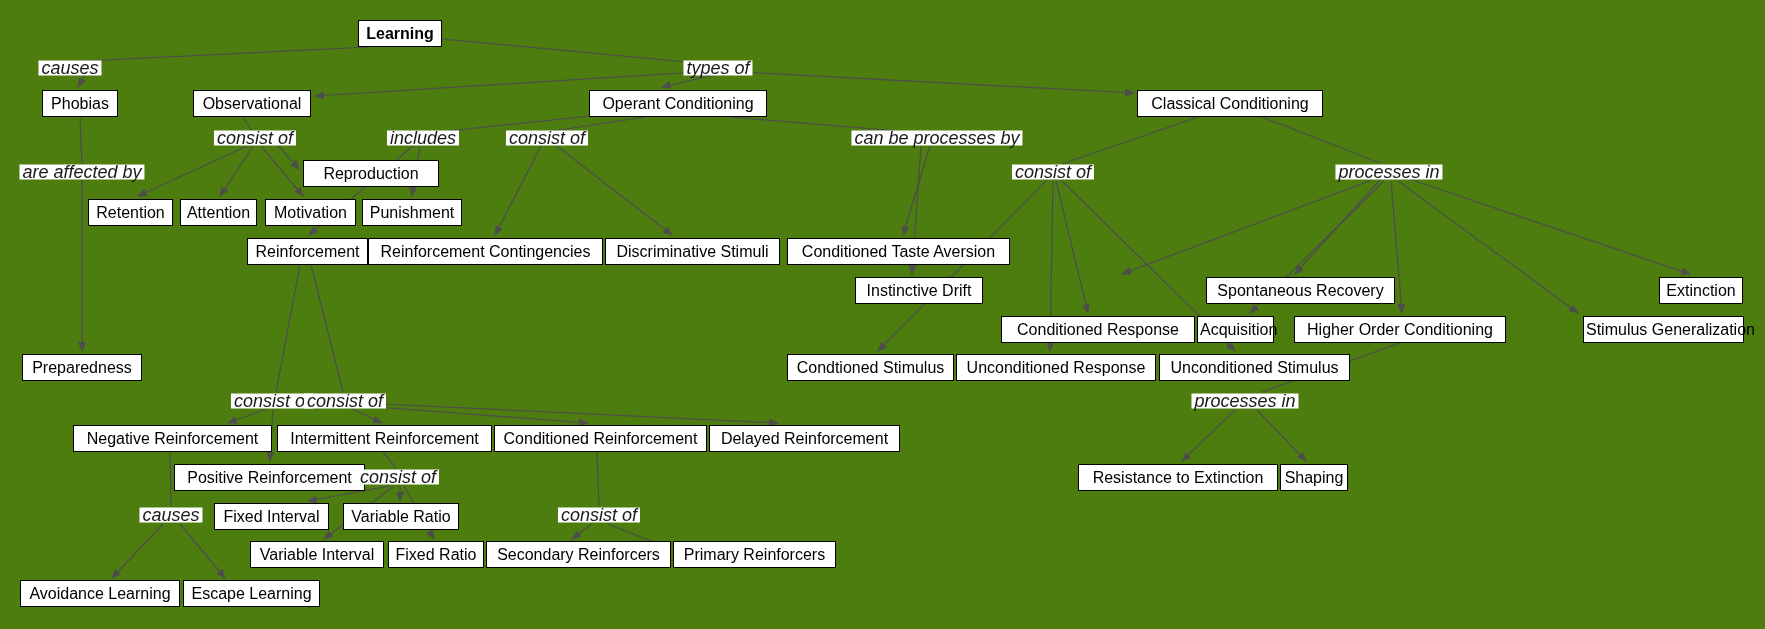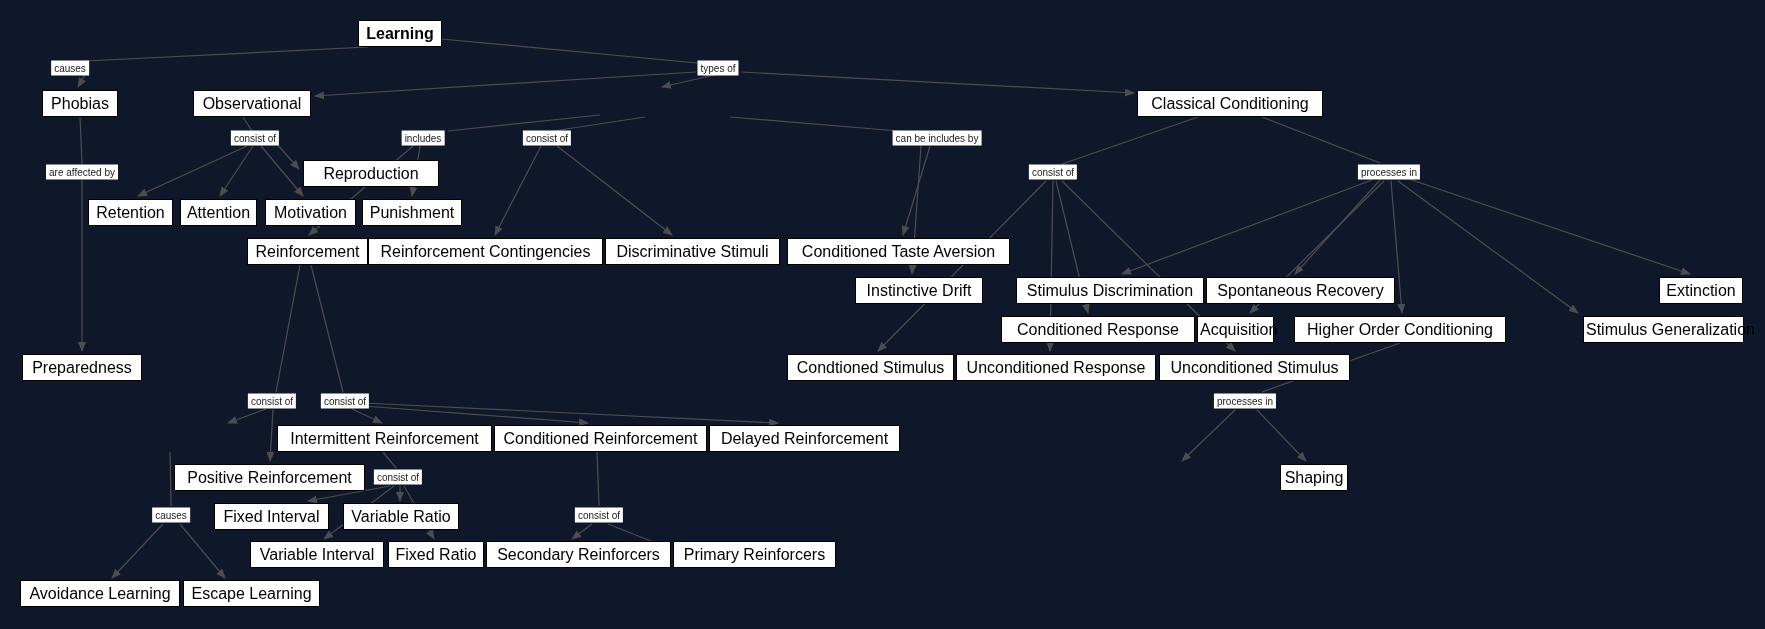--- a/index.html
+++ b/index.html
@@ -1,29 +1,29 @@
 <!DOCTYPE html>
 <html><head>
 <meta charset="utf-8">
 <style>
   html,body{margin:0;padding:0;background:#ffffff;}
   body{font-family:"Liberation Sans", sans-serif;}
-  .canvas{position:relative;width:1765px;height:629px;background:#0f172a;overflow:hidden;}
+  .canvas{position:relative;width:1765px;height:629px;background:#4d7c0f;overflow:hidden;}
   .edges{position:absolute;left:0;top:0;z-index:1;}
   .node{
     position:absolute;z-index:2;box-sizing:border-box;height:27px;
     border:1px solid #000;background:#fff;color:#000;
     font-size:16px;line-height:25px;text-align:center;white-space:nowrap;
     padding:0 2px;cursor:default;
   }
   .node.root{font-weight:700;}
   .edge-label{
     position:absolute;z-index:3;transform:translate(-50%,-50%);
-    background:#fff;color:#1a1a1a;font-size:10px;line-height:15px;
-    white-space:nowrap;padding:0 3px;cursor:default;
+    background:#fff;color:#1a1a1a;font-size:18px;line-height:15px;
+    white-space:nowrap;padding:0 3px;cursor:default;font-style:italic;
   }
 </style>
 </head>
 <body>
 
 <div class="canvas">
 
   <svg class="edges" width="1765" height="629" viewBox="0 0 1765 629">
     <defs>
       <marker id="arrow" markerUnits="userSpaceOnUse" markerWidth="12" markerHeight="10" refX="9" refY="4" orient="auto">
@@ -99,62 +99,64 @@
 
       <line x1="597" y1="452" x2="599" y2="506"></line>
       <line x1="592" y1="524" x2="572" y2="539" marker-end="url(#arrow)"></line>
       <line x1="608" y1="524" x2="671" y2="549" marker-end="url(#arrow)"></line>
     </g>
   </svg>
 
   <div class="node root" style="left:358px;top:20px;width:84px">Learning</div>
   <div class="node" style="left:42px;top:90px;width:76px">Phobias</div>
   <div class="node" style="left:193px;top:90px;width:118px">Observational</div>
+  <div class="node" style="left:589px;top:90px;width:178px">Operant Conditioning</div>
   <div class="node" style="left:1137px;top:90px;width:186px">Classical Conditioning</div>
   <div class="node" style="left:303px;top:160px;width:136px">Reproduction</div>
   <div class="node" style="left:88px;top:199px;width:85px">Retention</div>
   <div class="node" style="left:180px;top:199px;width:77px">Attention</div>
   <div class="node" style="left:265px;top:199px;width:91px">Motivation</div>
   <div class="node" style="left:362px;top:199px;width:100px">Punishment</div>
   <div class="node" style="left:247px;top:238px;width:121px">Reinforcement</div>
   <div class="node" style="left:368px;top:238px;width:235px">Reinforcement Contingencies</div>
   <div class="node" style="left:605px;top:238px;width:175px">Discriminative Stimuli</div>
   <div class="node" style="left:787px;top:238px;width:223px">Conditioned Taste Aversion</div>
   <div class="node" style="left:855px;top:277px;width:128px">Instinctive Drift</div>
-  <div class="node" style="left:1016px;top:277px;width:188px">Stimulus Discrimination</div>
   <div class="node" style="left:1206px;top:277px;width:189px">Spontaneous Recovery</div>
   <div class="node" style="left:1659px;top:277px;width:84px">Extinction</div>
   <div class="node" style="left:1001px;top:316px;width:194px">Conditioned Response</div>
   <div class="node" style="left:1197px;top:316px;width:77px">Acquisition</div>
   <div class="node" style="left:1294px;top:316px;width:212px">Higher Order Conditioning</div>
   <div class="node" style="left:1583px;top:316px;width:161px">Stimulus Generalization</div>
   <div class="node" style="left:22px;top:354px;width:120px">Preparedness</div>
   <div class="node" style="left:956px;top:354px;width:200px">Unconditioned Response</div>
   <div class="node" style="left:787px;top:354px;width:167px">Condtioned Stimulus</div>
   <div class="node" style="left:1159px;top:354px;width:191px">Unconditioned Stimulus</div>
+  <div class="node" style="left:73px;top:425px;width:199px">Negative Reinforcement</div>
   <div class="node" style="left:277px;top:425px;width:215px">Intermittent Reinforcement</div>
   <div class="node" style="left:494px;top:425px;width:213px">Conditioned Reinforcement</div>
   <div class="node" style="left:709px;top:425px;width:191px">Delayed Reinforcement</div>
   <div class="node" style="left:174px;top:464px;width:191px">Positive Reinforcement</div>
   <div class="node" style="left:214px;top:503px;width:115px">Fixed Interval</div>
   <div class="node" style="left:343px;top:503px;width:116px">Variable Ratio</div>
   <div class="node" style="left:250px;top:541px;width:134px">Variable Interval</div>
   <div class="node" style="left:388px;top:541px;width:96px">Fixed Ratio</div>
   <div class="node" style="left:486px;top:541px;width:185px">Secondary Reinforcers</div>
   <div class="node" style="left:673px;top:541px;width:163px">Primary Reinforcers</div>
   <div class="node" style="left:20px;top:580px;width:160px">Avoidance Learning</div>
   <div class="node" style="left:183px;top:580px;width:137px">Escape Learning</div>
+  <div class="node" style="left:1078px;top:464px;width:200px">Resistance to Extinction</div>
   <div class="node" style="left:1280px;top:464px;width:68px">Shaping</div>
 
   <div class="edge-label" style="left:70px;top:68px">causes</div>
   <div class="edge-label" style="left:718px;top:68px">types of</div>
   <div class="edge-label" style="left:255px;top:138px">consist of</div>
   <div class="edge-label" style="left:423px;top:138px">includes</div>
   <div class="edge-label" style="left:547px;top:138px">consist of</div>
-  <div class="edge-label" style="left:937px;top:138px">can be includes by</div>
+  <div class="edge-label" style="left:937px;top:138px">can be processes by</div>
   <div class="edge-label" style="left:82px;top:172px">are affected by</div>
   <div class="edge-label" style="left:1053px;top:172px">consist of</div>
   <div class="edge-label" style="left:1389px;top:172px">processes in</div>
   <div class="edge-label" style="left:272px;top:401px">consist of</div>
   <div class="edge-label" style="left:345px;top:401px">consist of</div>
   <div class="edge-label" style="left:1245px;top:401px">processes in</div>
   <div class="edge-label" style="left:398px;top:477px">consist of</div>
   <div class="edge-label" style="left:171px;top:515px">causes</div>
   <div class="edge-label" style="left:599px;top:515px">consist of</div>
 

